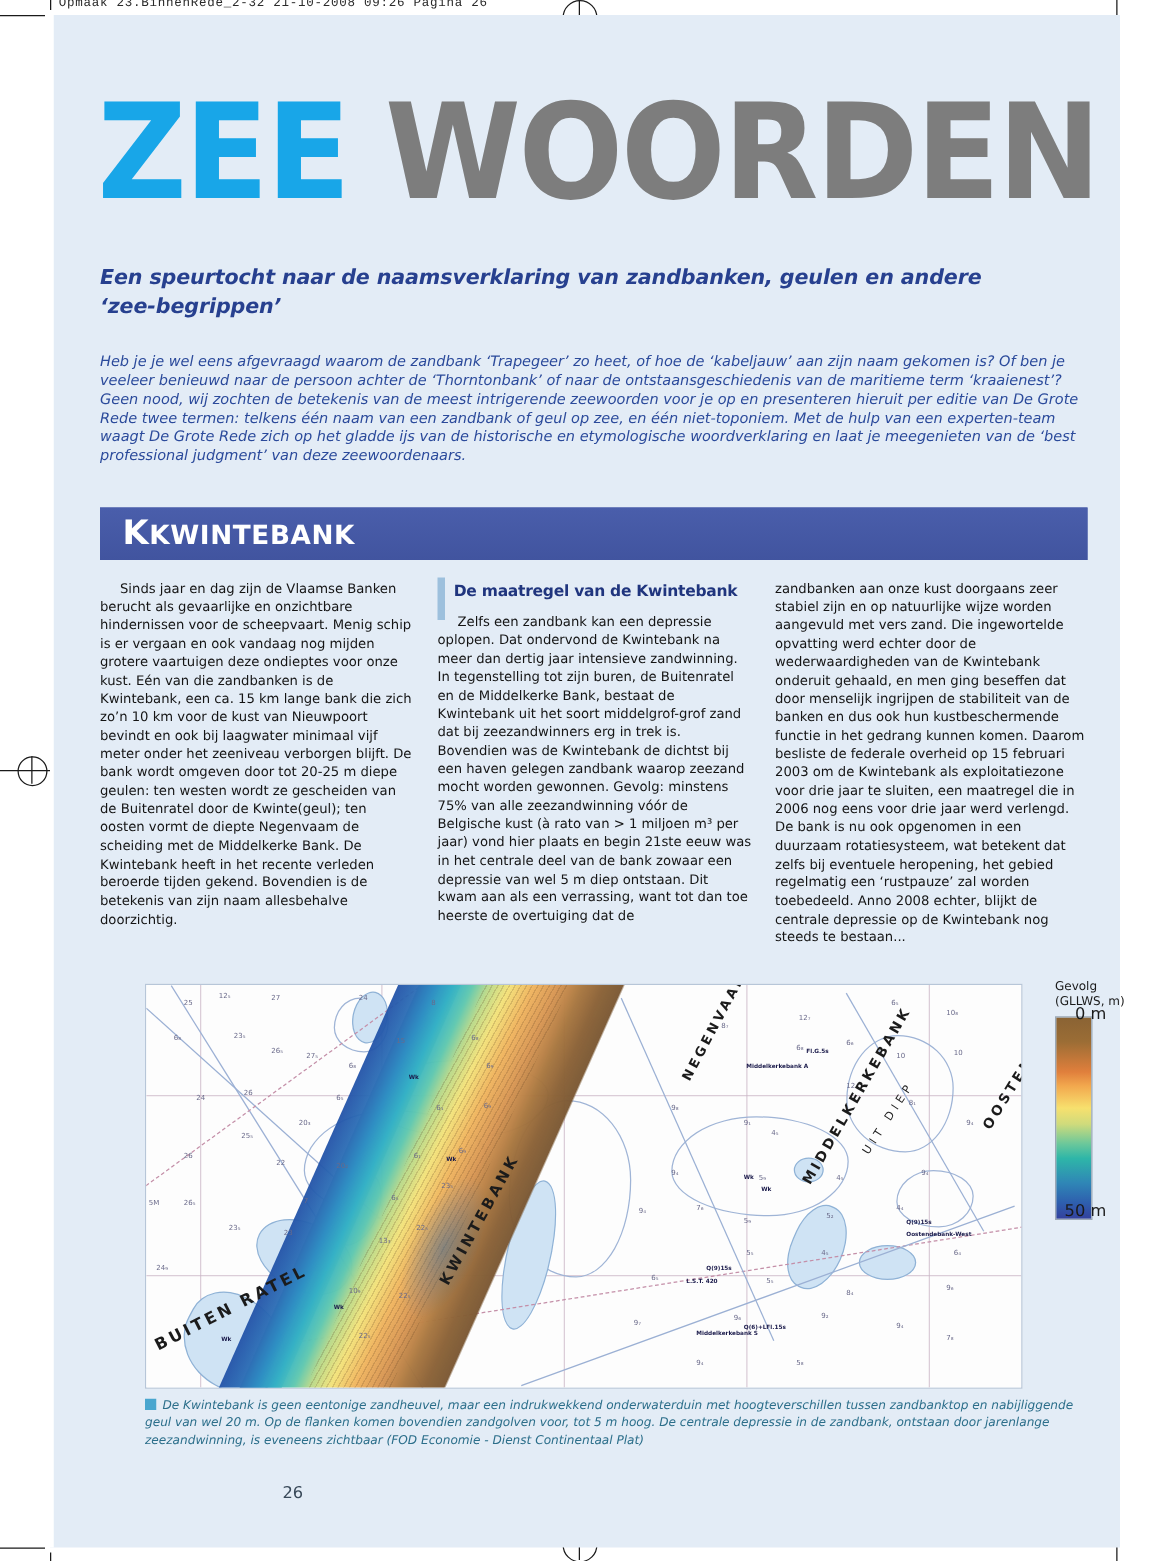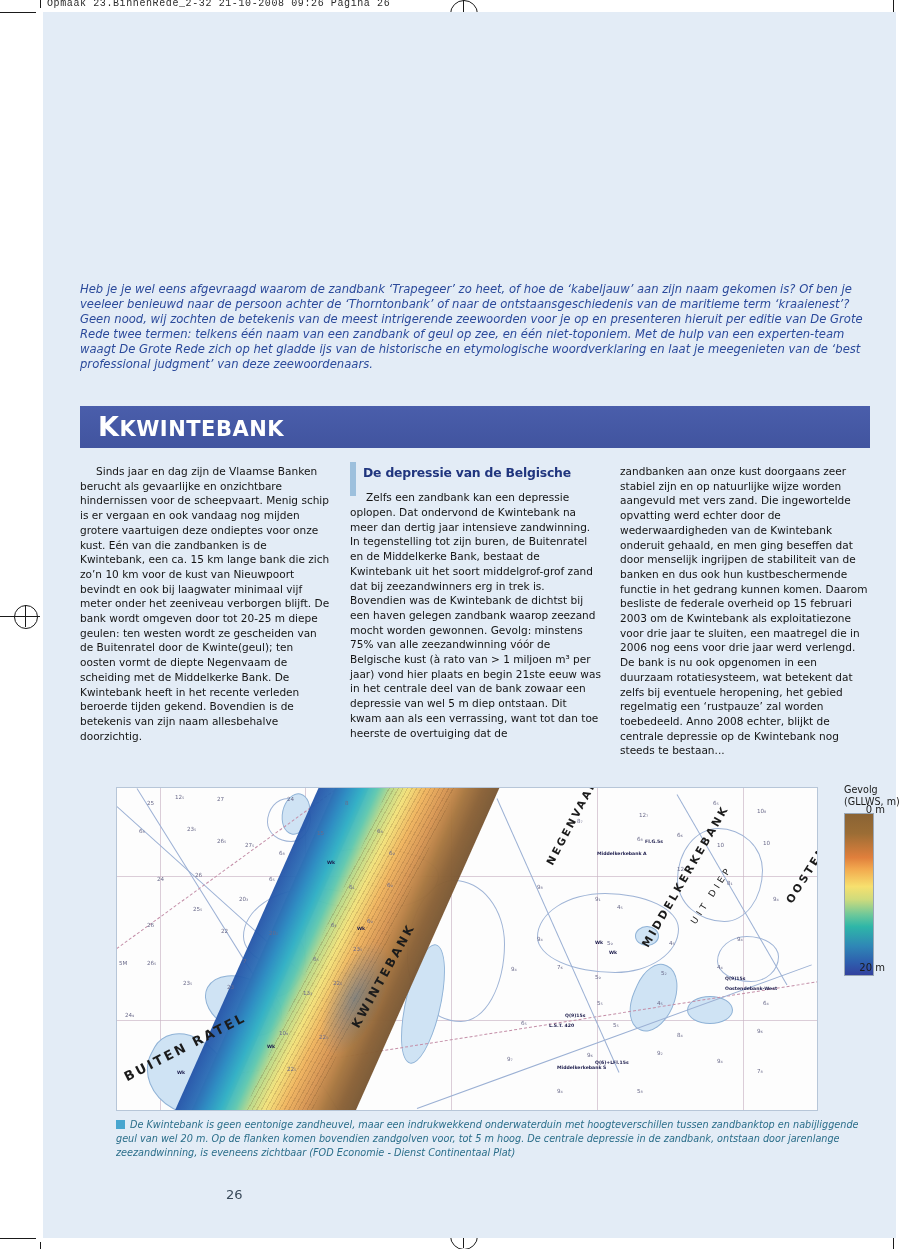--- a/index.html
+++ b/index.html
@@ -302,21 +302,21 @@
       #69c79b 63%,
       #2eb6a8 70%,
       #2f87b6 82%,
       #2e5fae 92%,
       #33419e 100%);
   }
   .legend .tick {
     position: absolute;
     right: 33px;
     font-family: "DejaVu Sans", sans-serif;
-    font-size: 10px;
+    font-size: 13px;
     color: #1a1a1a;
     white-space: nowrap;
   }
   .legend .tick.top { top: 20px; }
   .legend .tick.bot { top: 178px; }
 
   
   .caption {
     position: absolute;
     left: 76px; top: 1106px;
@@ -363,38 +363,42 @@
 <div class="reg-circle" style="left:14px; top:605px; width:22px; height:22px;"></div>
 <div class="reg-cross-h" style="left:0px; top:616px; width:50px; height:1px;"></div>
 <div class="reg-cross-v" style="left:25px; top:605px; width:1px; height:22px;"></div>
 
 <div class="prepress-text">Opmaak 23.BinnenRede_2-32   21-10-2008   09:26   Pagina 26</div>
 
 <div class="page">
   <div class="sheet-left-rule"></div>
   <div class="page-inner">
 
-
+    <div class="masthead">
+      <span class="zee">ZEE</span><span class="woorden">WOORDEN</span>
+    </div>
+
+    <div class="subtitle">Een speurtocht naar de naamsverklaring van zandbanken, geulen en andere ‘zee-begrippen’</div>
 
     <div class="intro">Heb je je wel eens afgevraagd waarom de zandbank ‘Trapegeer’ zo heet, of hoe de ‘kabeljauw’ aan zijn naam gekomen is? Of ben je veeleer benieuwd naar de persoon achter de ‘Thorntonbank’ of naar de ontstaansgeschiedenis van de maritieme term ‘kraaienest’? Geen nood, wij zochten de betekenis van de meest intrigerende zeewoorden voor je op en presenteren hieruit per editie van De Grote Rede twee termen: telkens één naam van een zandbank of geul op zee, en één niet-toponiem. Met de hulp van een experten-team waagt De Grote Rede zich op het gladde ijs van de historische en etymologische woordverklaring en laat je meegenieten van de ‘best professional judgment’ van deze zeewoordenaars.</div>
 
     <div class="section-bar">
       <div class="title"><span>K</span><span class="small-caps">KWINTEBANK</span></div>
     </div>
 
     <div class="cols">
 
       <div class="col">
         <p class="indent">Sinds jaar en dag zijn de Vlaamse Banken berucht als gevaarlijke en onzichtbare hindernissen voor de scheepvaart. Menig schip is er vergaan en ook vandaag nog mijden grotere vaartuigen deze ondieptes voor onze kust. Eén van die zandbanken is de Kwintebank, een ca. 15 km lange bank die zich zo’n 10 km voor de kust van Nieuwpoort bevindt en ook bij laagwater minimaal vijf meter onder het zeeniveau verborgen blijft. De bank wordt omgeven door tot 20-25 m diepe geulen: ten westen wordt ze gescheiden van de Buitenratel door de Kwinte(geul); ten oosten vormt de diepte Negenvaam de scheiding met de Middelkerke Bank. De Kwintebank heeft in het recente verleden beroerde tijden gekend. Bovendien is de betekenis van zijn naam allesbehalve doorzichtig.</p>
       </div>
 
       <div class="col">
         <div class="col-head">
           <span class="bluebar"></span>
-          <span class="htext">De depressie van de Belgische</span>
+          <span class="htext">De maatregel van de Kwintebank</span>
         </div>
         <p class="indent">Zelfs een zandbank kan een depressie oplopen. Dat ondervond de Kwintebank na meer dan dertig jaar intensieve zandwinning. In tegenstelling tot zijn buren, de Buitenratel en de Middelkerke Bank, bestaat de Kwintebank uit het soort middelgrof-grof zand dat bij zeezandwinners erg in trek is. Bovendien was de Kwintebank de dichtst bij een haven gelegen zandbank waarop zeezand mocht worden gewonnen. Gevolg: minstens 75% van alle zeezandwinning vóór de Belgische kust (à rato van &gt; 1 miljoen m³ per jaar) vond hier plaats en begin 21ste eeuw was in het centrale deel van de bank zowaar een depressie van wel 5 m diep ontstaan. Dit kwam aan als een verrassing, want tot dan toe heerste de overtuiging dat de</p>
       </div>
 
       <div class="col">
         <p>zandbanken aan onze kust doorgaans zeer stabiel zijn en op natuurlijke wijze worden aangevuld met vers zand. Die ingewortelde opvatting werd echter door de wederwaardigheden van de Kwintebank onderuit gehaald, en men ging beseffen dat door menselijk ingrijpen de stabiliteit van de banken en dus ook hun kustbeschermende functie in het gedrang kunnen komen. Daarom besliste de federale overheid op 15 februari 2003 om de Kwintebank als exploitatiezone voor drie jaar te sluiten, een maatregel die in 2006 nog eens voor drie jaar werd verlengd. De bank is nu ook opgenomen in een duurzaam rotatiesysteem, wat betekent dat zelfs bij eventuele heropening, het gebied regelmatig een ‘rustpauze’ zal worden toebedeeld. Anno 2008 echter, blijkt de centrale depressie op de Kwintebank nog steeds te bestaan...</p>
       </div>
 
     </div>
 
@@ -542,21 +546,21 @@
 
     <div class="legend">
       <div class="lgd-title">
         <div>Gevolg</div>
         <div>(GLLWS, m)</div>
       </div>
       <div class="bar-wrap">
         <div class="bar"></div>
       </div>
       <div class="tick top">0 m</div>
-      <div class="tick bot">20 m</div>
+      <div class="tick bot">50 m</div>
     </div>
 
     <div class="caption">
       <span class="cap-marker"></span><span>De Kwintebank is geen eentonige zandheuvel, maar een indrukwekkend onderwaterduin met hoogteverschillen tussen zandbanktop en nabijliggende geul van wel 20 m. Op de flanken komen bovendien zandgolven voor, tot 5 m hoog. De centrale depressie in de zandbank, ontstaan door jarenlange zeezandwinning, is eveneens zichtbaar (FOD Economie - Dienst Continentaal Plat)</span>
     </div>
 
     <div class="folio">26</div>
 
   </div>
 </div>

